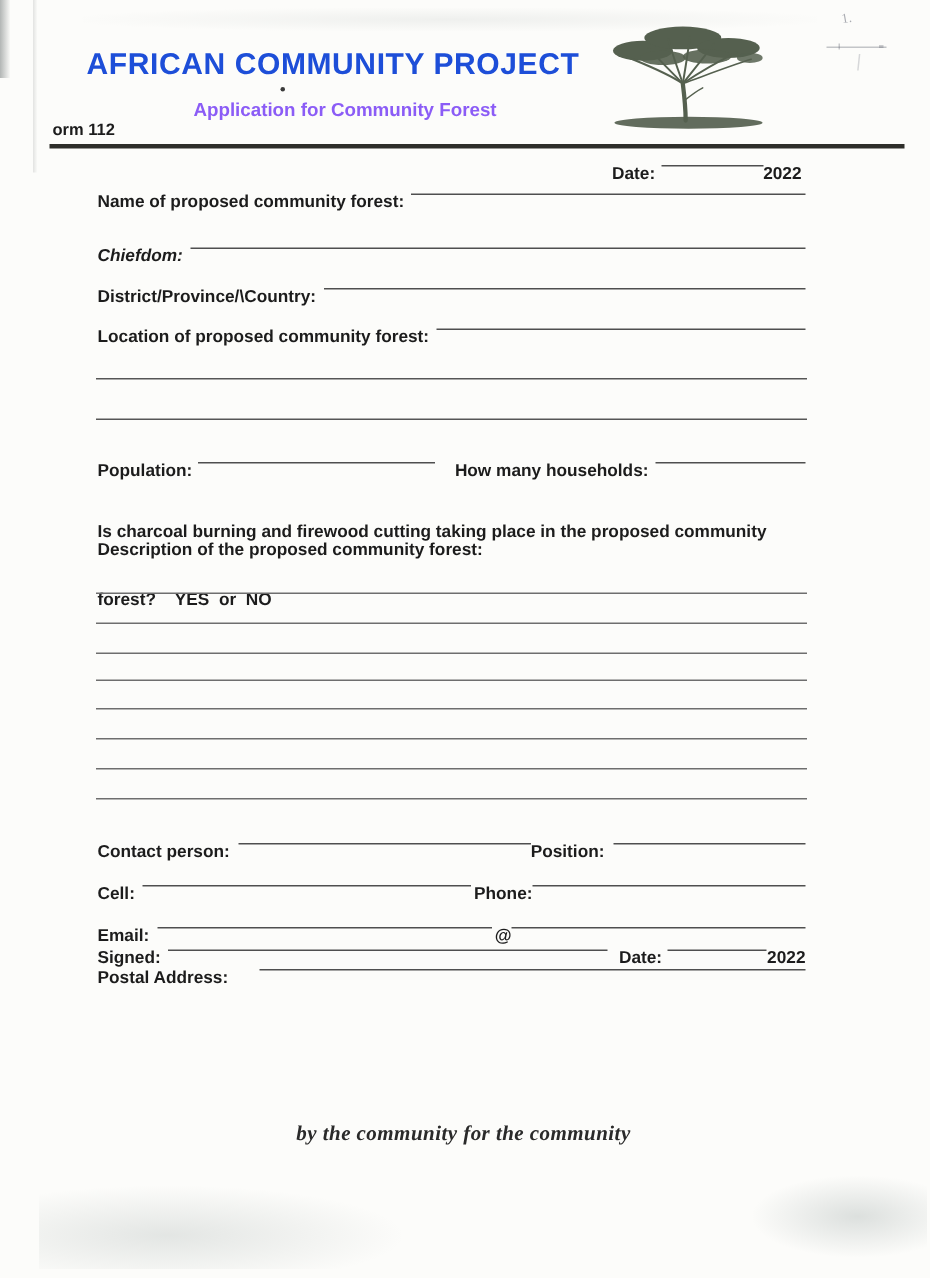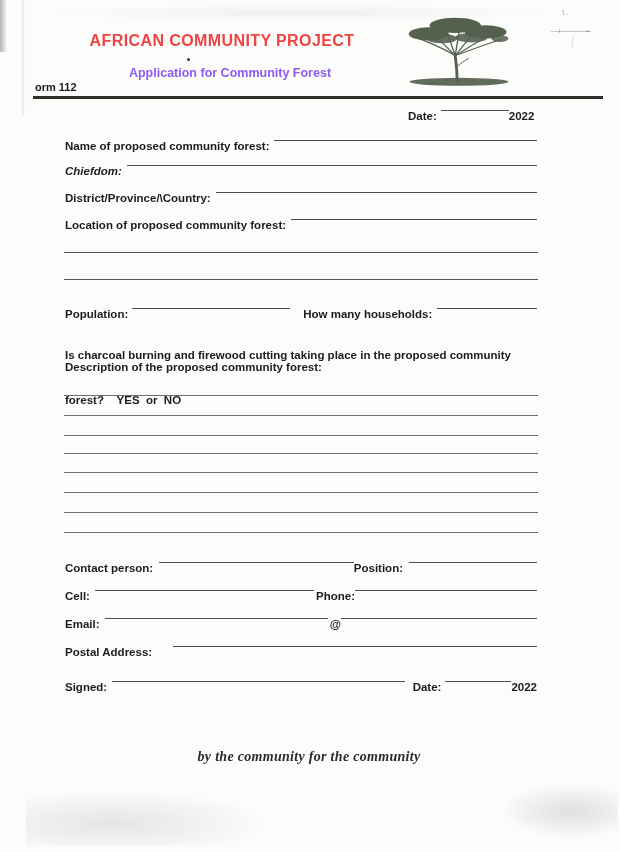--- a/index.html
+++ b/index.html
@@ -1,21 +1,21 @@
 <!DOCTYPE html>
 <html><head>
 <meta charset="utf-8">
 <style>
   html,body{margin:0;padding:0;}
   body{background:#e9e9e7;font-family:"Liberation Sans",sans-serif;}
   #scan{position:relative;width:620px;height:852px;background:#fcfcfa;overflow:hidden;}
 
   
   .title{position:absolute;left:22px;top:32px;width:400px;text-align:center;
-         font-size:16px;font-weight:bold;letter-spacing:.4px;color:#ef4444;}
+         font-size:20px;font-weight:bold;letter-spacing:.4px;color:#1d4ed8;}
   .subtitle{position:absolute;left:40px;top:66px;width:380px;text-align:center;
             font-size:12.5px;font-weight:bold;color:#8b5cf6;}
   .formno{position:absolute;left:35px;top:81px;font-size:11px;font-weight:bold;color:#1c1c1c;}
   .rule{position:absolute;left:33px;top:96px;width:570px;height:3px;background:#2e2e2a;}
   .title-dot{position:absolute;left:187px;top:58px;width:3px;height:3px;border-radius:50%;background:#3a3a3a;}
 
   
   .logo{position:absolute;left:400px;top:12px;width:118px;height:76px;}
 
   
@@ -89,21 +89,21 @@
   <div class="pencil-1">1.</div>
   <div class="pencil-2"></div>
   <div class="pencil-3"></div>
 
   <div class="row" style="top:109px;left:408px;right:83px;">
     <span class="lbl">Date:</span>
     <span class="ln f" style="width:68px;"></span>
     <span class="lbl">2022</span>
   </div>
 
-  <div class="row" style="top:139px;">
+  <div class="row" style="top:128px;">
     <span class="lbl">Name of proposed community forest:</span>
     <span class="ln"></span>
   </div>
 
   <div class="row" style="top:164px;font-style:italic;">
     <span class="lbl">Chiefdom:</span>
     <span class="ln"></span>
   </div>
 
   <div class="row" style="top:191px;">
@@ -163,21 +163,21 @@
     <span class="ln"></span>
     <span class="lbl" style="margin-left:2px;">@</span>
     <span class="ln f" style="width:196px;margin-left:0;"></span>
   </div>
 
   <div class="row" style="top:645px;gap:16px;">
     <span class="lbl">Postal Address:</span>
     <span class="ln"></span>
   </div>
 
-  <div class="row" style="top:680px;">
+  <div class="row" style="top:632px;">
     <span class="lbl">Signed:</span>
     <span class="ln"></span>
     <span class="lbl" style="margin-left:8px;">Date:</span>
     <span class="ln f" style="width:66px;"></span>
     <span class="lbl">2022</span>
   </div>
 
   <div class="motto">by the community for the community</div>
 
   <div class="smudge sm-bl"></div>

